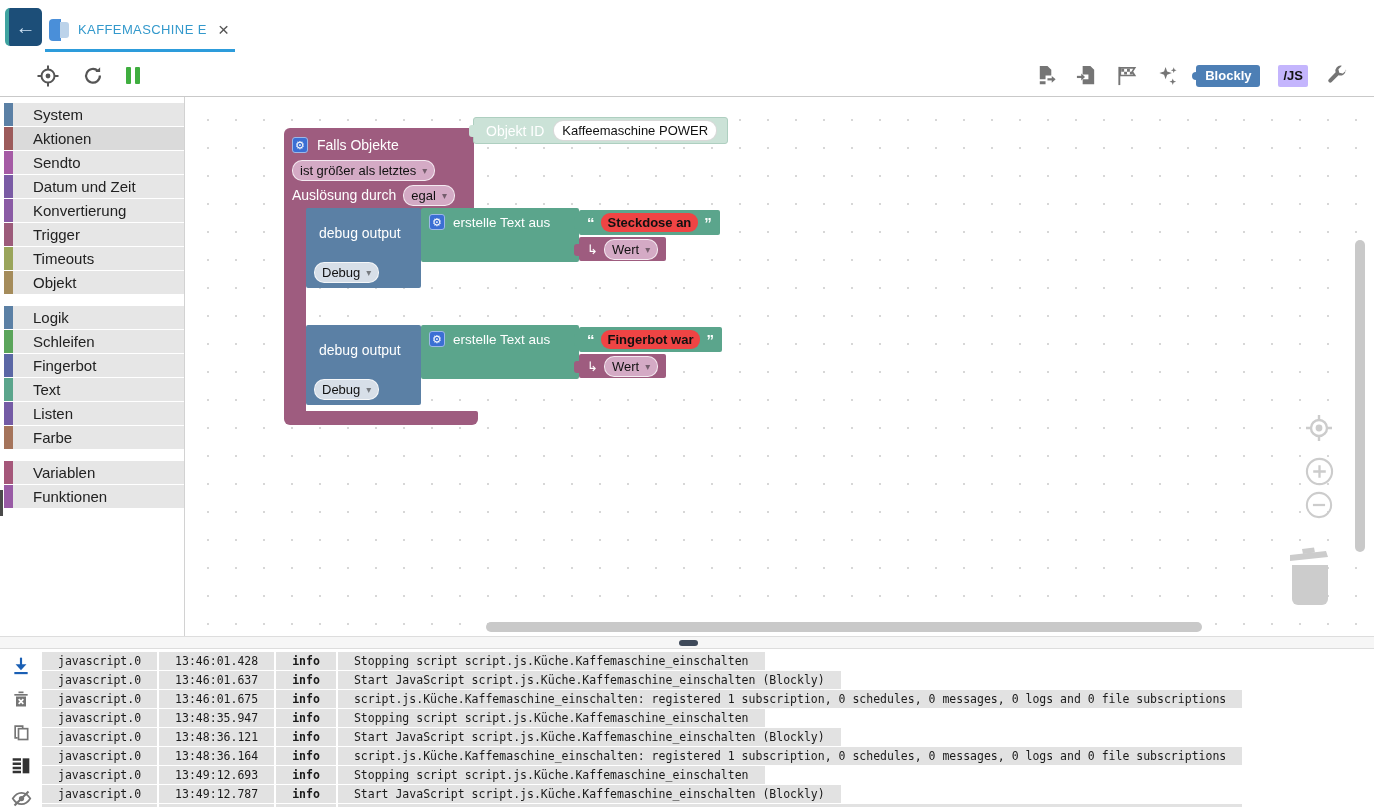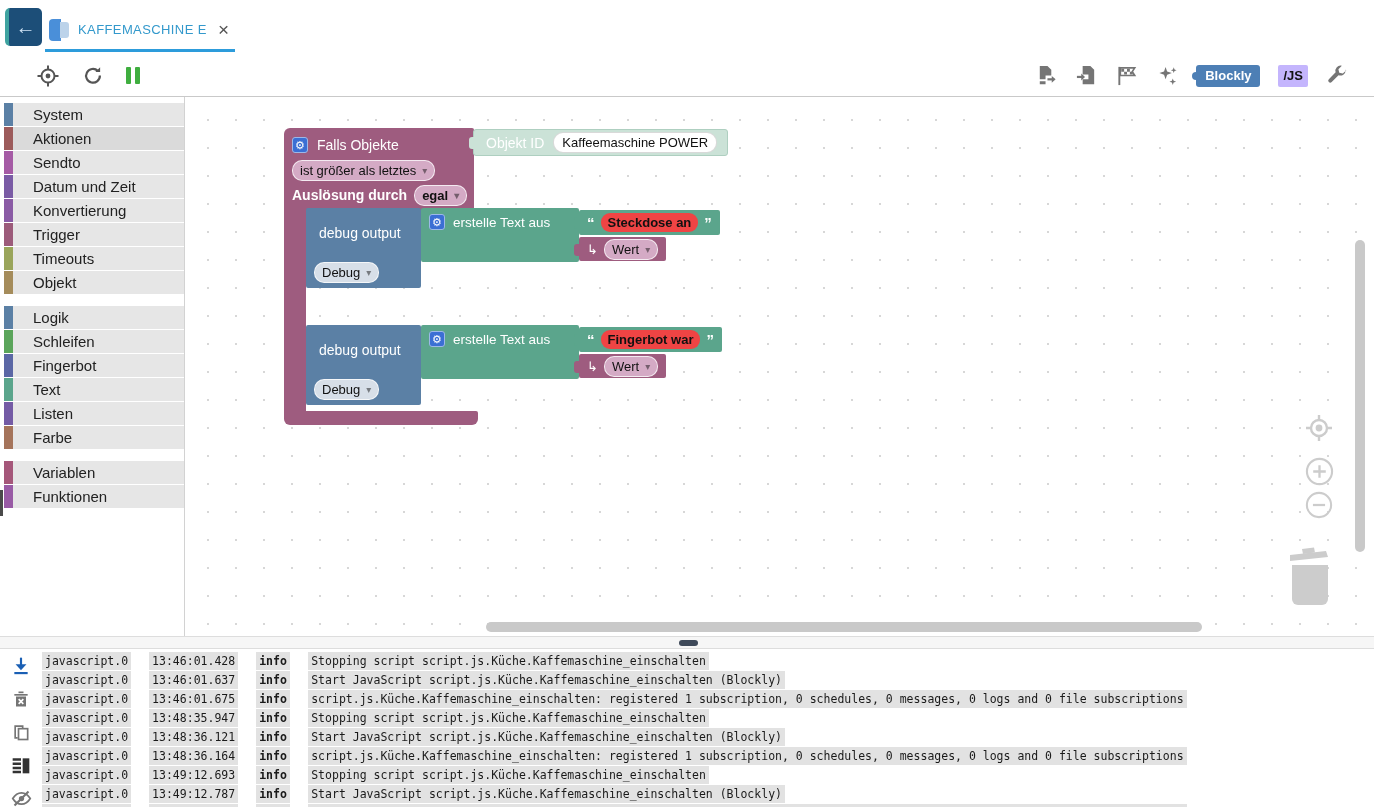--- a/index.html
+++ b/index.html
@@ -74,21 +74,21 @@
   .cb { width:15px; height:15px; background:#fff; border:1px solid rgba(0,0,0,.25);
     border-radius:3px; display:inline-flex; align-items:center; justify-content:center;
     color:#222; font-size:11px; font-weight:bold; cursor:pointer; }
   .ptab { position:absolute; left:-5px; top:7px; width:6px; height:12px; border-radius:3px 0 0 3px; }
 
   .falls { position:absolute; }
   .falls-top { width:190px; background:var(--maroon,#9e5c7f); border-radius:6px 2px 2px 0;
     padding:5px 8px 6px; }
   .falls-row1 { height:24px; display:flex; align-items:center; gap:9px; }
   .falls-row2 { height:26px; display:flex; align-items:center; }
-  .falls-row3 { height:24px; display:flex; align-items:center; gap:7px;font-weight:bold; }
+  .falls-row3 { height:24px; display:flex; align-items:center; gap:7px; }
   .falls-spine { width:22px; height:198px; background:var(--maroon,#9e5c7f); }
   .falls-bottom { width:194px; height:14px; background:var(--maroon,#9e5c7f);
     border-radius:0 2px 6px 6px; }
 
   .oid-blk { position:absolute; height:27px; background:var(--mint,#cbe2d7);
     border:1px solid #aecfc0; border-radius:3px; display:flex; align-items:center;
     gap:9px; padding:0 10px 0 12px; }
   .oid-label { color:#fff; font-size:14px; }
 
   .debug-blk { position:absolute; width:115px; height:80px; background:var(--blue,#5b80a5);
@@ -127,21 +127,21 @@
   .divider-handle { position:absolute; left:679px; top:3px; width:19px; height:6px;
     background:#3f4a5a; border-radius:3px; cursor:row-resize; }
 
   
   .logpanel { height:158px; display:flex; background:#fff; }
   .log-icons { width:42px; display:flex; flex-direction:column; align-items:center;
     padding-top:7px; gap:13px; flex:0 0 auto; }
   .log-rows { flex:1; overflow:hidden; padding-top:3px;
     font-family:"DejaVu Sans Mono", monospace; font-size:11.5px; color:#1a1a1a; }
   .log-row { display:flex; height:18px; margin-bottom:1px; align-items:center; }
-  .lc { background:#e2e2e2; height:18px; line-height:18px; padding:0 3px; margin-right:18px;
+  .lc { background:#e2e2e2; height:18px; line-height:18px; padding:0 16px; margin-right:2px;
     white-space:nowrap; }
   .lc-source { min-width:84px; }
   .lc-time { min-width:88px; }
   .lc-level { min-width:34px; font-weight:bold; }
 </style>
 </head>
 <body>
 
 <div class="tabbar">
   <button class="back-btn">←</button>
@@ -299,21 +299,21 @@
         </div>
         <div class="falls-row3">
           <span class="blk-label">Auslösung durch</span>
           <span class="dd dd-pink">egal</span>
         </div>
       </div>
       <div class="falls-spine"></div>
       <div class="falls-bottom"></div>
     </div>
 
-    <div class="oid-blk" style="left:288px;top:32px;">
+    <div class="oid-blk" style="left:288px;top:20px;">
       <span class="ptab" style="background:#cbe2d7;"></span>
       <span class="oid-label">Objekt ID</span>
       <span class="field-white">Kaffeemaschine POWER</span>
     </div>
 
     <div class="debug-blk" style="left:121px;top:111px;">
       <span class="blk-label">debug output</span>
       <span class="dd dd-blue">Debug</span>
     </div>
 

